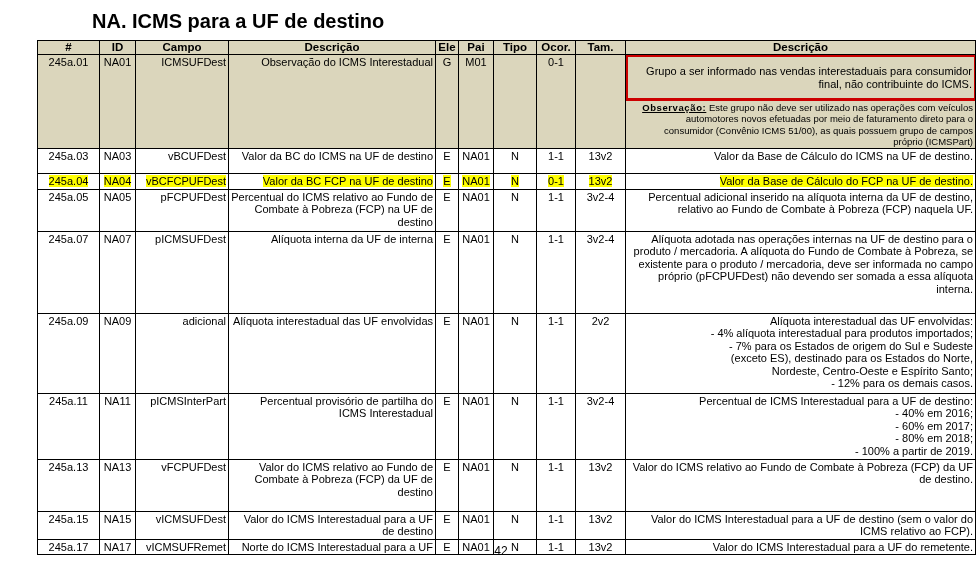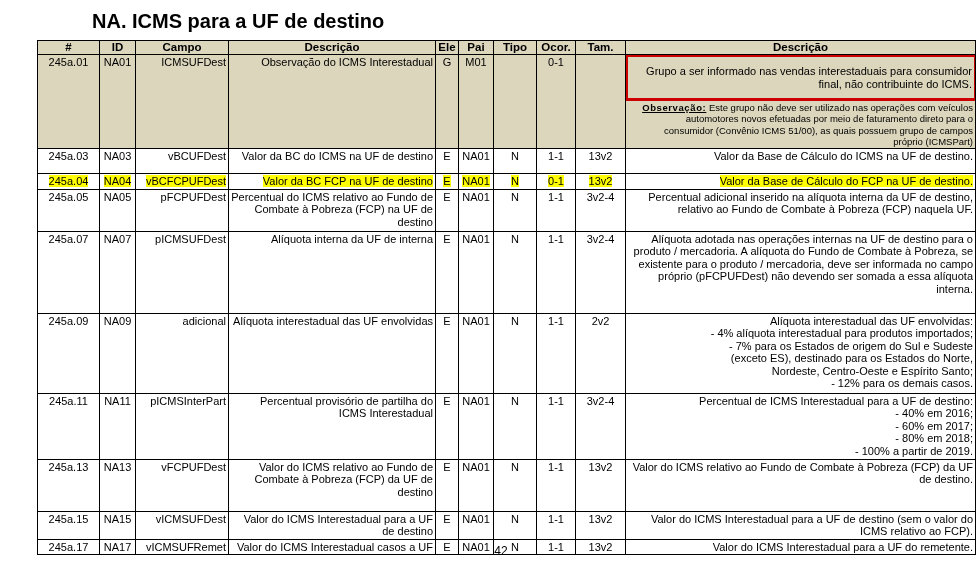--- a/index.html
+++ b/index.html
@@ -208,21 +208,21 @@
     <td class="c">N</td>
     <td class="c">1-1</td>
     <td class="c">13v2</td>
     <td class="l">Valor do ICMS Interestadual para a UF de destino (sem o valor do ICMS relativo ao FCP).</td>
   </tr>
 
   <tr style="height:14px">
     <td class="c">245a.17</td>
     <td class="c">NA17</td>
     <td class="l">vICMSUFRemet</td>
-    <td class="l">Valor do ICMS Interestadual casos a UF</td>
+    <td class="l">Norte do ICMS Interestadual para a UF</td>
     <td class="c">E</td>
     <td class="c">NA01</td>
     <td class="c">N</td>
     <td class="c">1-1</td>
     <td class="c">13v2</td>
     <td class="l">Valor do ICMS Interestadual para a UF do remetente.</td>
   </tr>
 </tbody>
     </table>
 </div>

